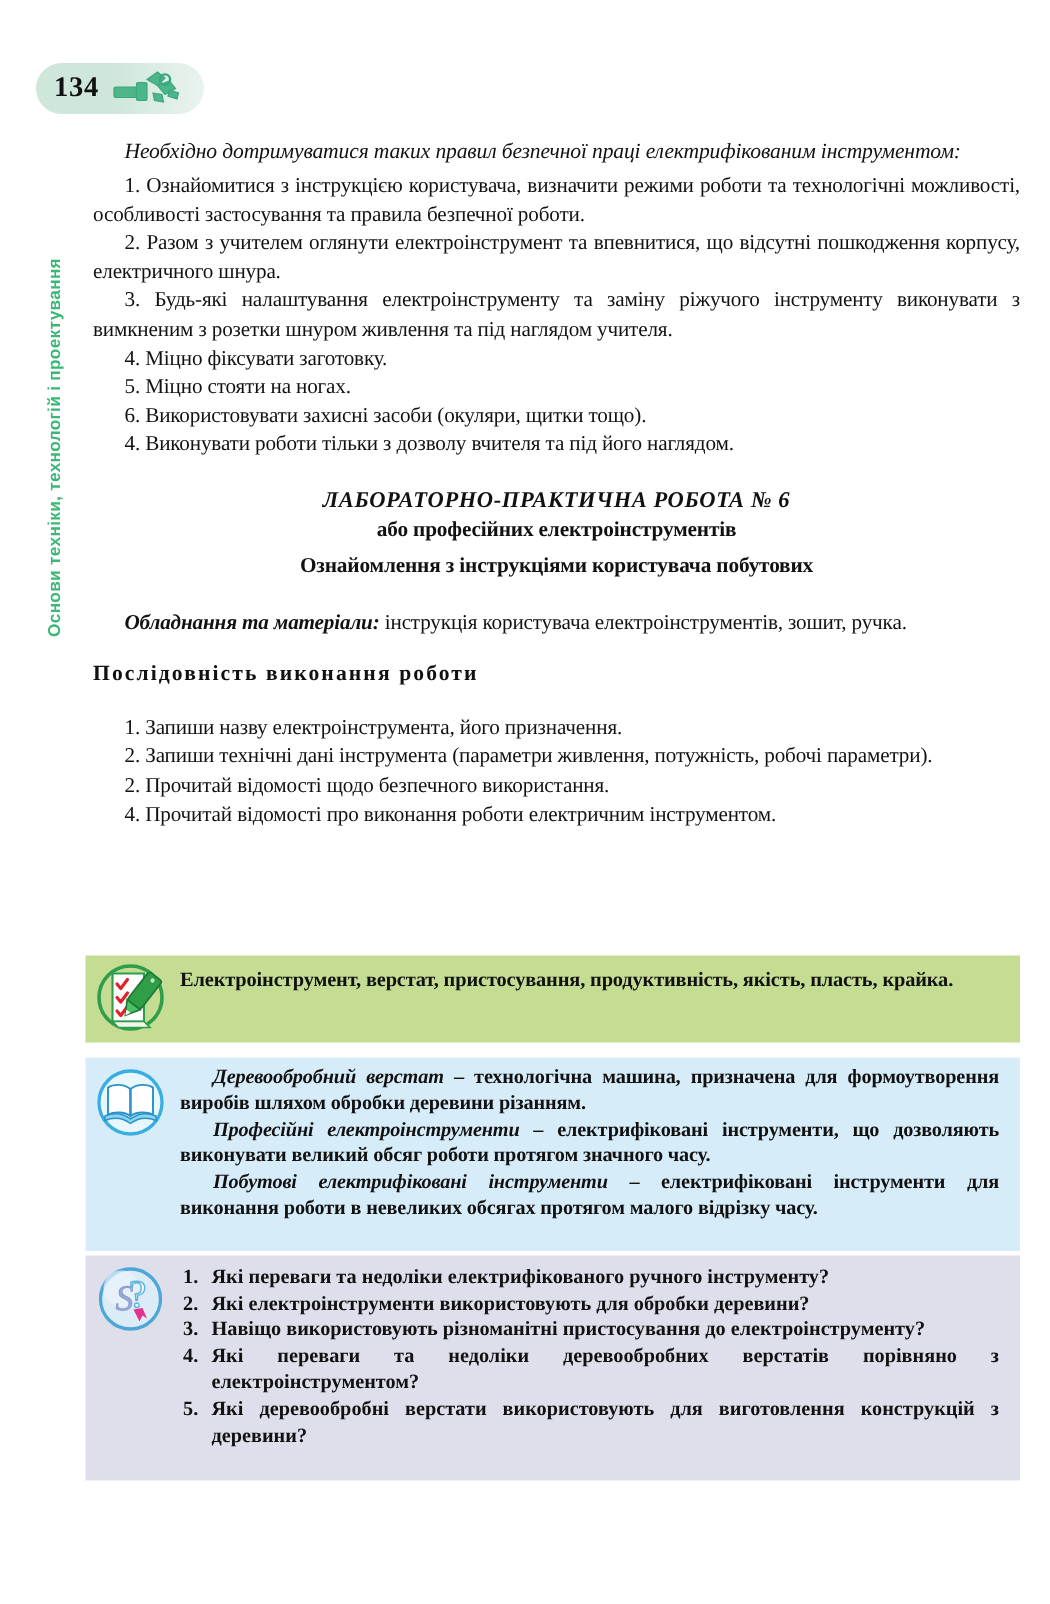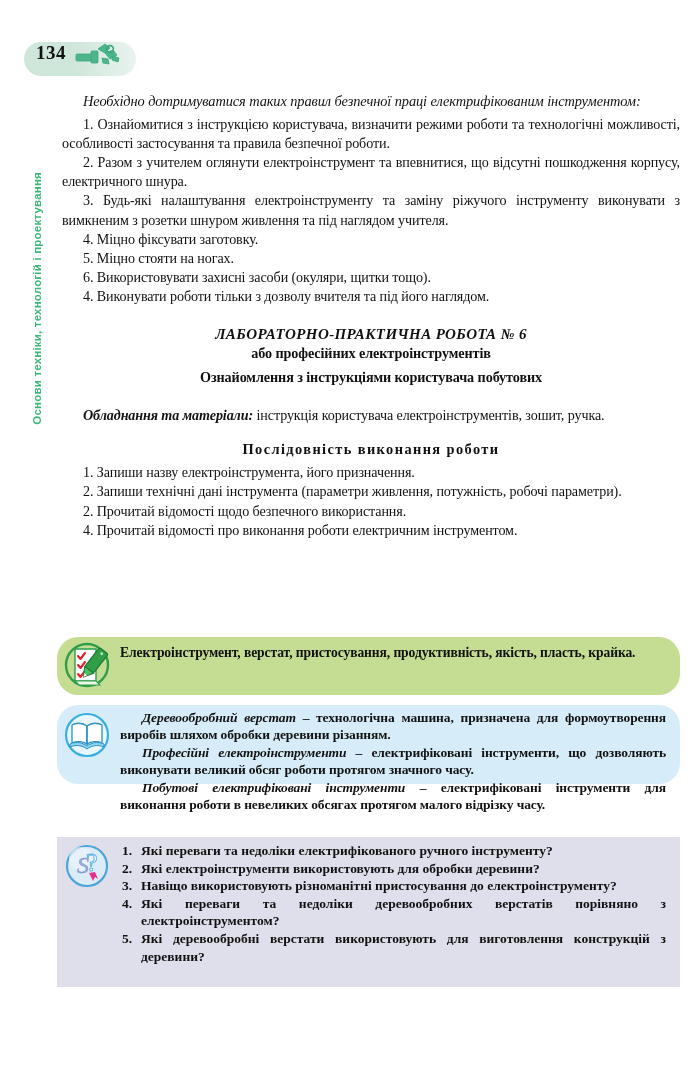--- a/index.html
+++ b/index.html
@@ -17,20 +17,21 @@
   
   .page-header {
     position: absolute;
     left: 24px;
     top: 42px;
     width: 112px;
     height: 34px;
     border-radius: 17px;
     background: linear-gradient(to right, #cfe6da 0%, #cfe6da 45%, #e9f4ef 100%);
     display: flex;
+    align-items: center;
     padding-left: 12px;
   }
   .page-num {
     font-family: "Liberation Serif", serif;
     font-weight: bold;
     font-size: 19px;
     color: #111;
     letter-spacing: 0.5px;
   }
   .header-icon { margin-left: 9px; width: 46px; height: 26px; display:block; }
@@ -91,40 +92,40 @@
   .h-sub {
     text-align: center;
     text-indent: 0;
     font-weight: bold;
     font-size: 14.2px;
     line-height: 18.5px;
     margin-top: 5px;
   }
   .equip { margin-top: 20px; }
   .h-seq {
-    text-align: center;
+    text-align: left;
     text-indent: 0;
     font-weight: bold;
     font-size: 14.4px;
     letter-spacing: 1.4px;
     margin-top: 15px;
-    margin-bottom: 4px;
+    margin-bottom: 17px;
   }
   .gap-med { margin-top: 4px; }
 
   
   .box {
     position: absolute;
     left: 57px;
     width: 623px;
     display: flex;
     align-items: flex-start;
   }
-  .box-green { top: 637px; height: 58px; background: #c5dd92; border-radius: 21px; }
-  .box-blue  { top: 705px; height: 79px; background: #d6edf9; border-radius: 21px; }
+  .box-green { top: 637px; height: 58px; background: #c5dd92; }
+  .box-blue  { top: 705px; height: 129px; background: #d6edf9; }
   .box-lilac { top: 837px; height: 150px; background: #dfdfeb; }
 
   .box-icon {
     flex: 0 0 auto;
     width: 50px;
     margin-left: 5px;
     margin-top: 4px;
   }
   .box-green .box-icon { margin-top: 3px; }
   .box-blue .box-icon  { margin-top: 5px; }

